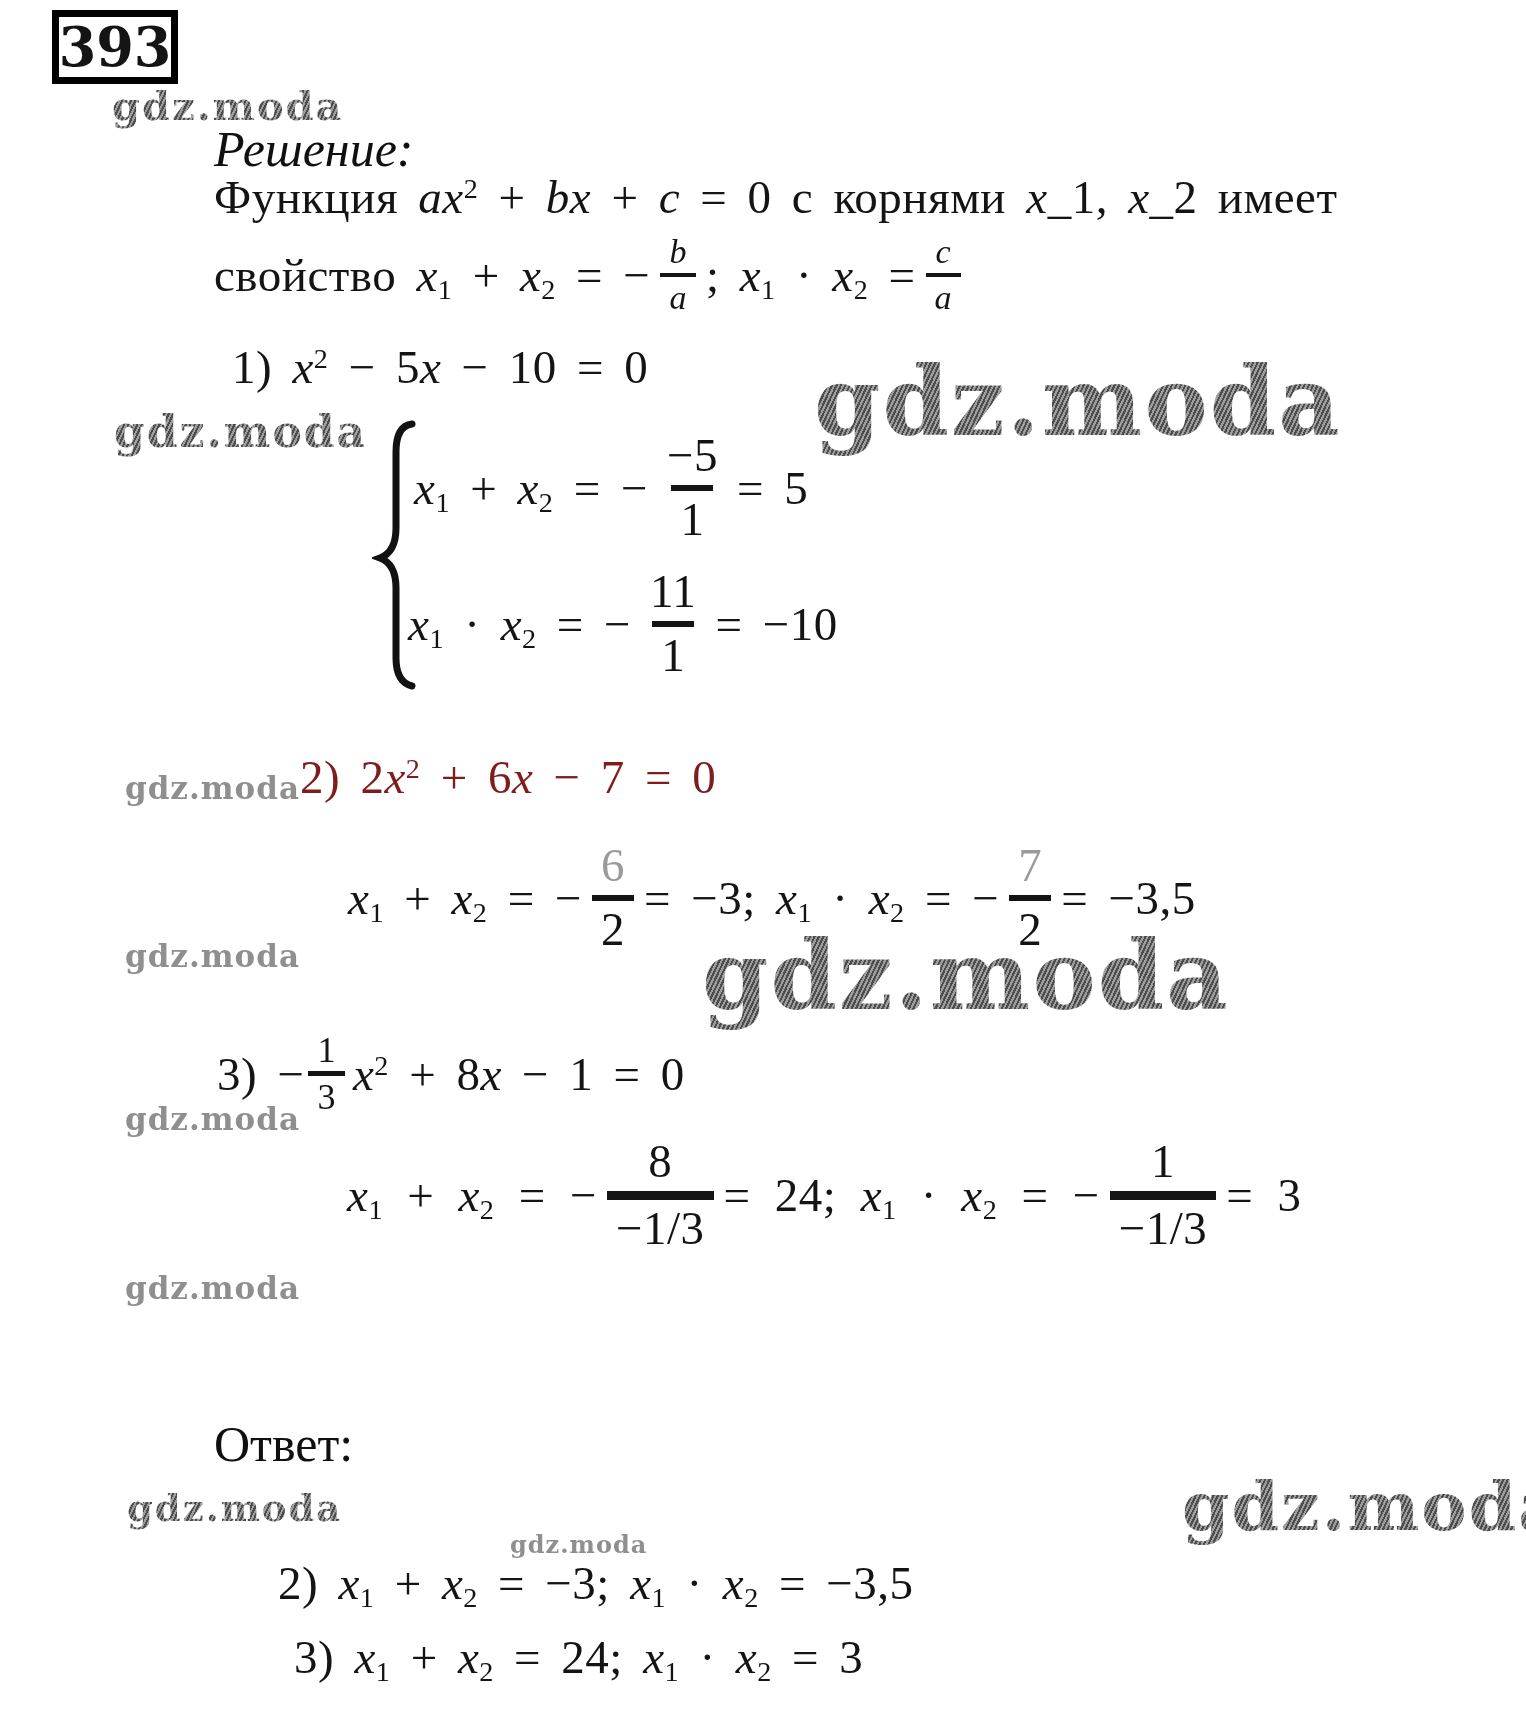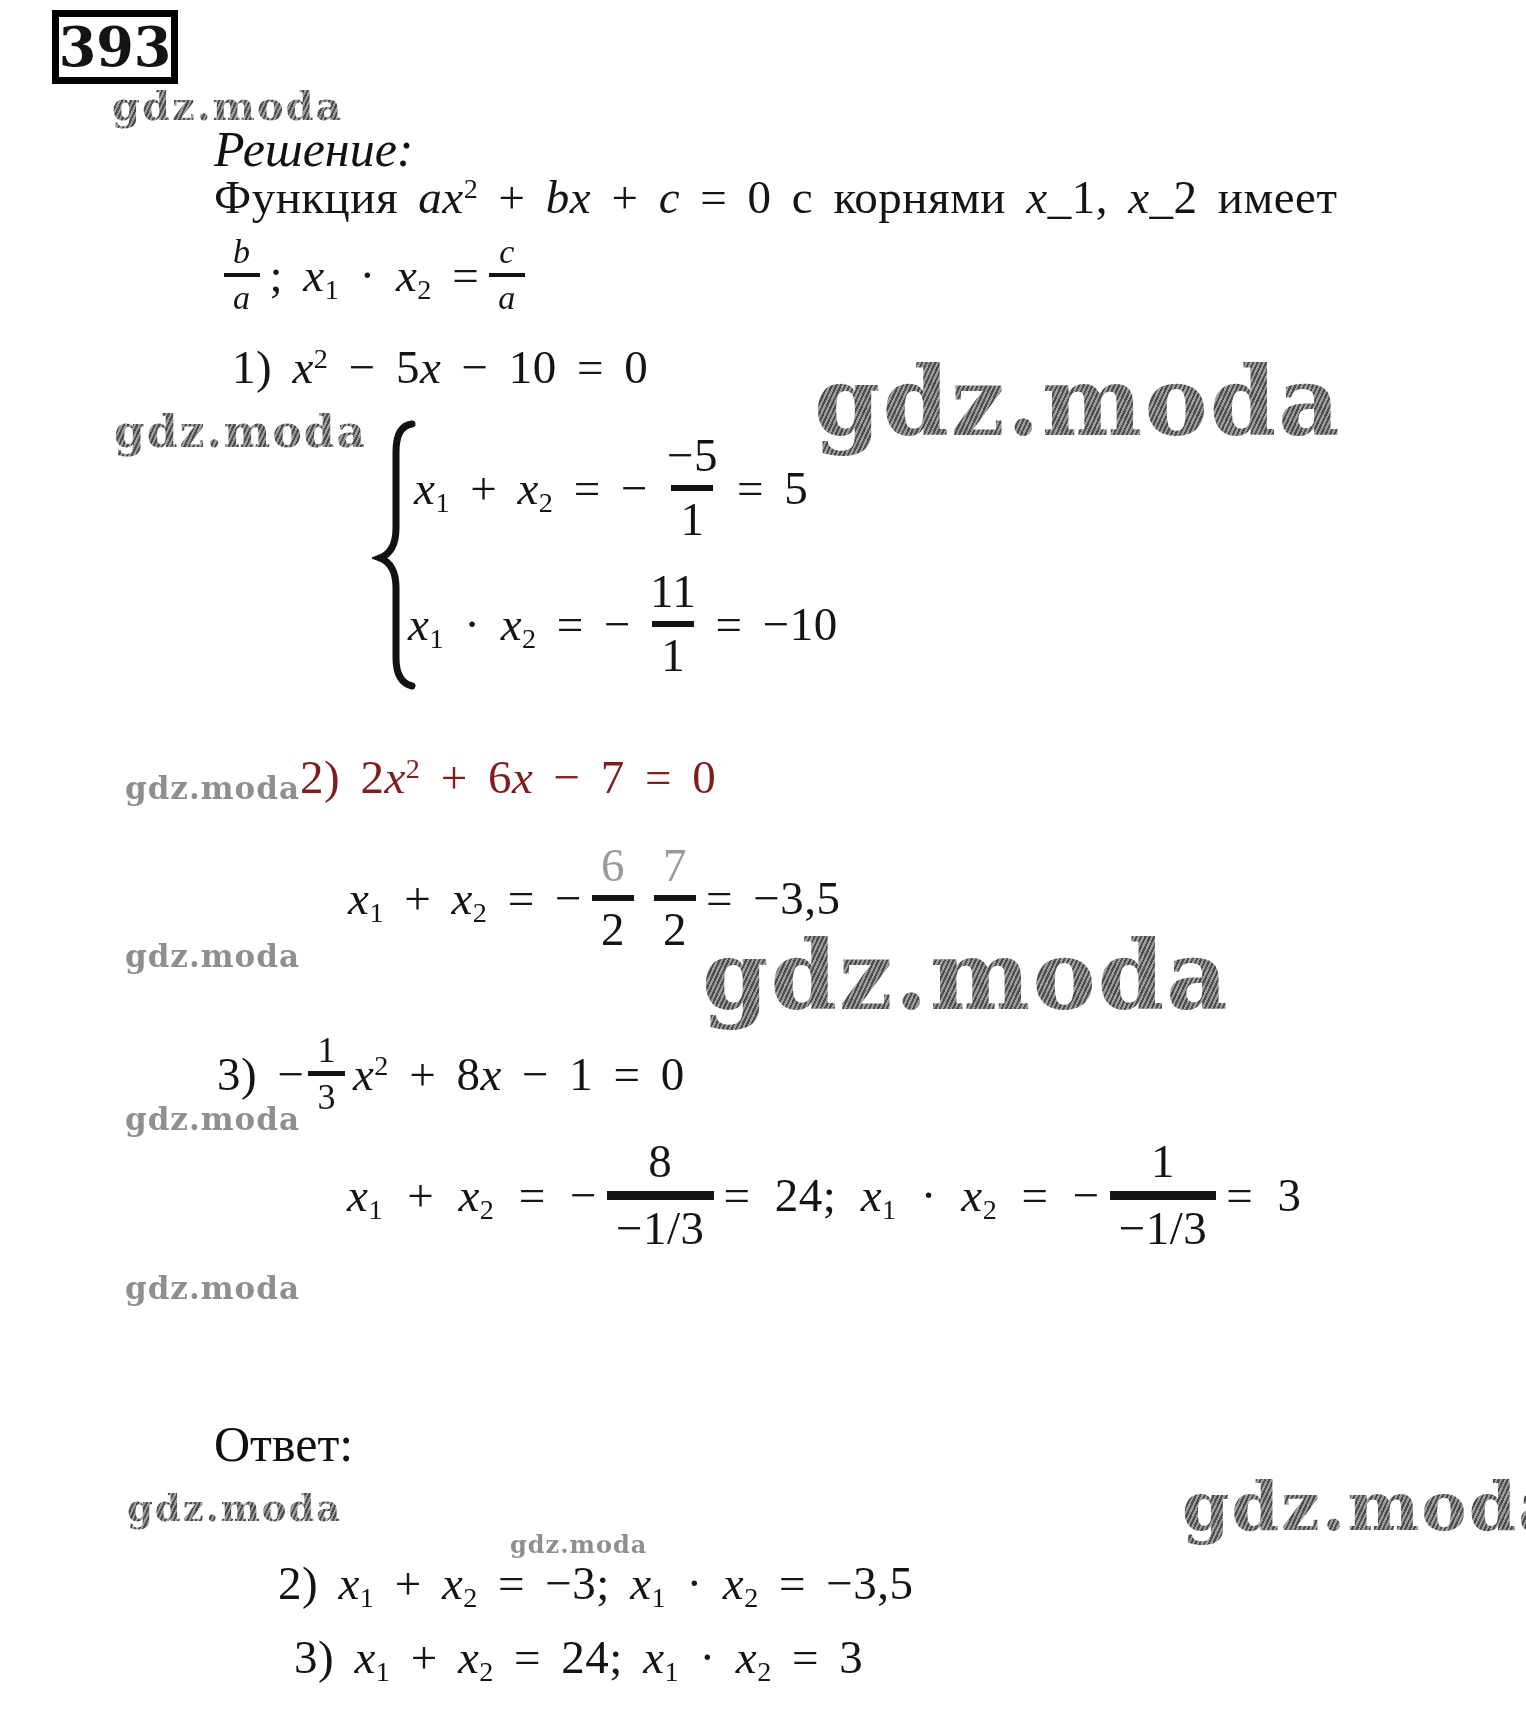--- a/index.html
+++ b/index.html
@@ -64,20 +64,21 @@
   <span class="wm abs" style="left:83px; top:1270px; font-size:31px;">gdz.moda</span>
   <span class="wm-hatch abs" style="left:85px; top:1486px; font-size:37px;">gdz.moda</span>
   <span class="wm abs" style="left:468px; top:1530px; font-size:24px;">gdz.moda</span>
   <span class="wm-hatch abs" style="left:1140px; top:1466px; font-size:68px;">gdz.moda</span>
 
   <div class="heading abs" style="left:172px; top:120px;font-style:italic;">Решение:</div>
 
   <div class="math abs" style="left:172px; top:170px;">Функция <i>ax</i><sup>2</sup> + <i>bx</i> + <i>c</i> = 0 с корнями <i>x</i>_1, <i>x</i>_2 имеет</div>
 
   <div class="row math abs" style="left:172px; top:234px;">
+    <span>свойство <i>x</i><sub>1</sub> + <i>x</i><sub>2</sub> = −</span>
     <span class="frac small">
       <span class="num"><i>b</i></span>
       <span class="den"><i>a</i></span>
     </span>
     <span>; <i>x</i><sub>1</sub> · <i>x</i><sub>2</sub> =</span>
     <span class="frac small">
       <span class="num"><i>c</i></span>
       <span class="den"><i>a</i></span>
     </span>
   </div>
@@ -109,20 +110,21 @@
   </div>
 
   <div class="math dim abs" style="left:258px; top:750px;">2) 2<i>x</i><sup>2</sup> + 6<i>x</i> − 7 = 0</div>
 
   <div class="row math abs" style="left:306px; top:840px;">
     <span><i>x</i><sub>1</sub> + <i>x</i><sub>2</sub> = −</span>
     <span class="frac">
       <span class="num faded">6</span>
       <span class="den">2</span>
     </span>
+    <span>= −3; <i>x</i><sub>1</sub> · <i>x</i><sub>2</sub> = −</span>
     <span class="frac">
       <span class="num faded">7</span>
       <span class="den">2</span>
     </span>
     <span>= −3,5</span>
   </div>
 
   <div class="row math abs" style="left:175px; top:1032px;">
     <span>3) −</span>
     <span class="frac inline3">

